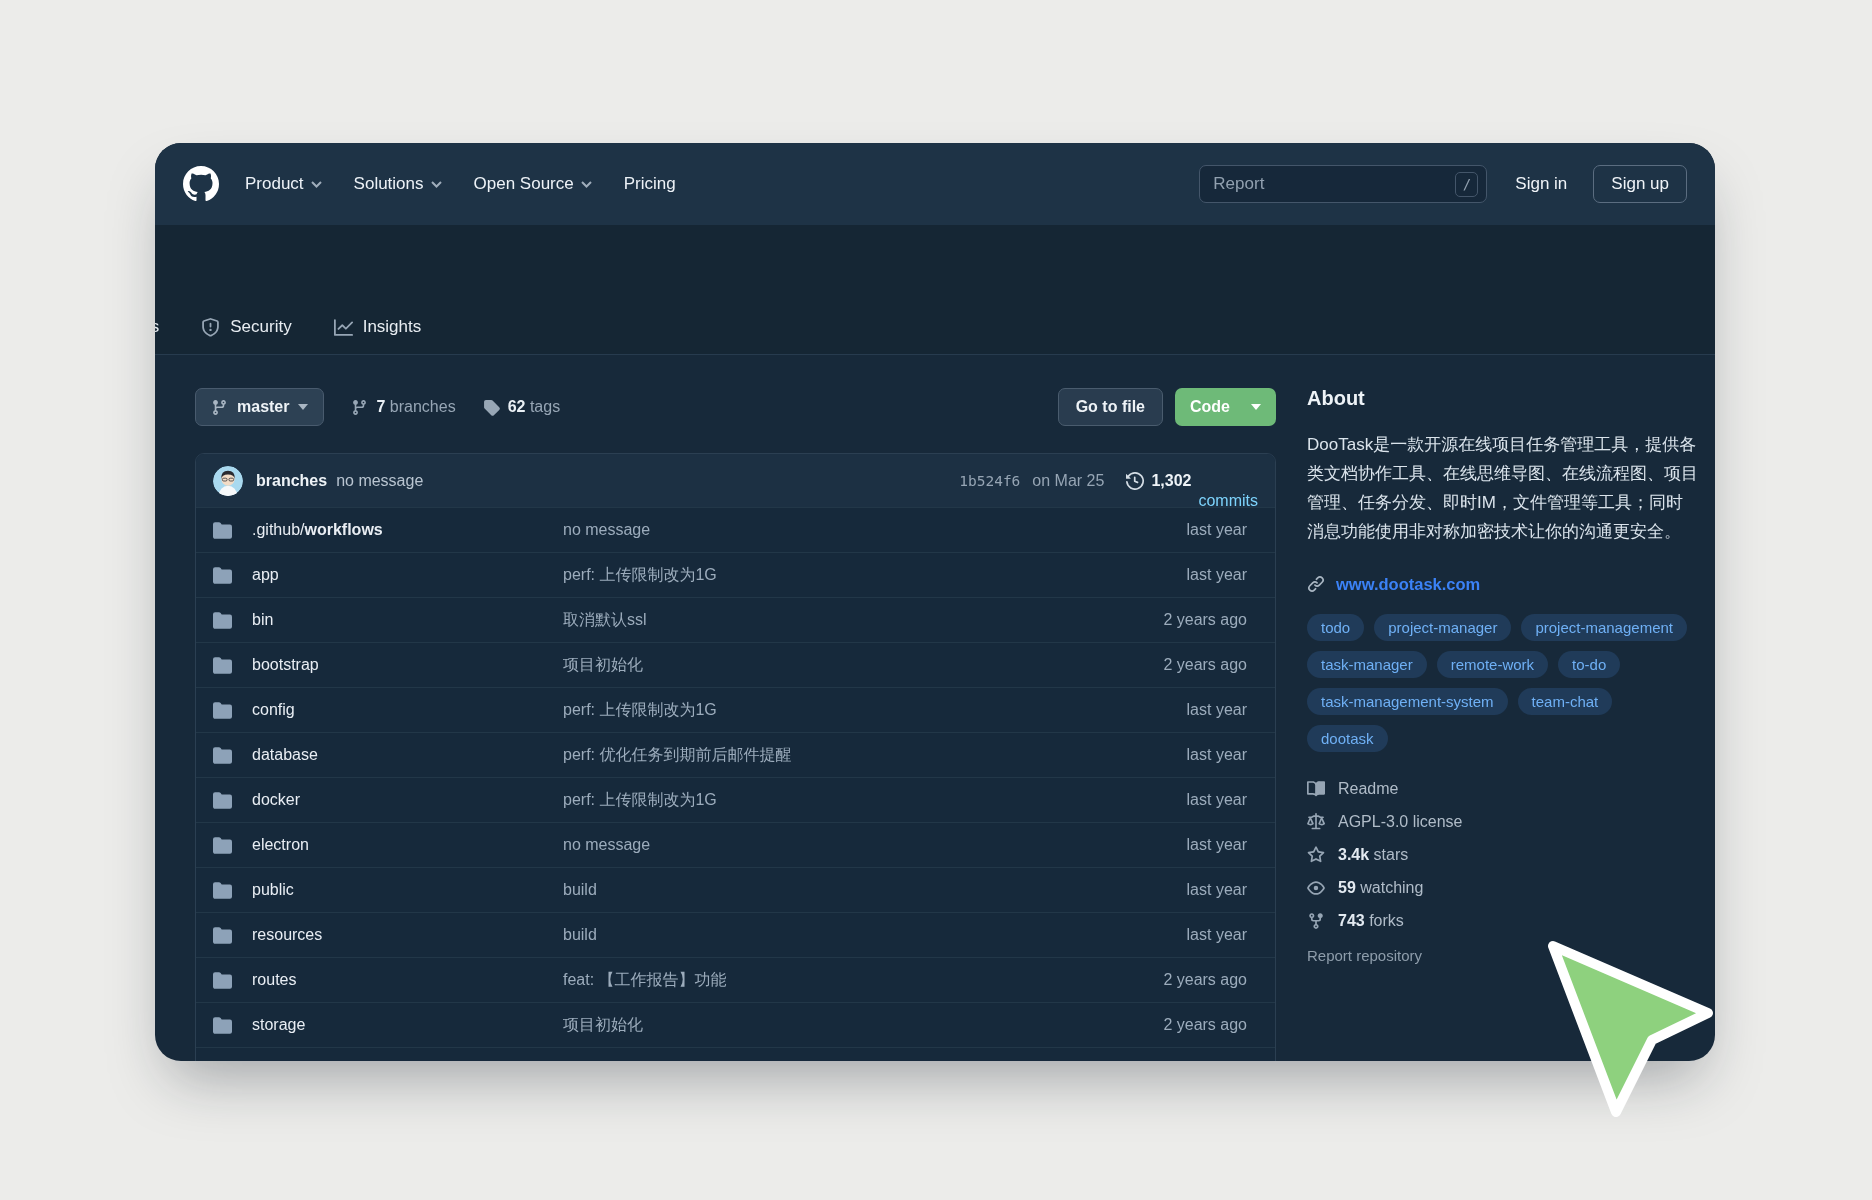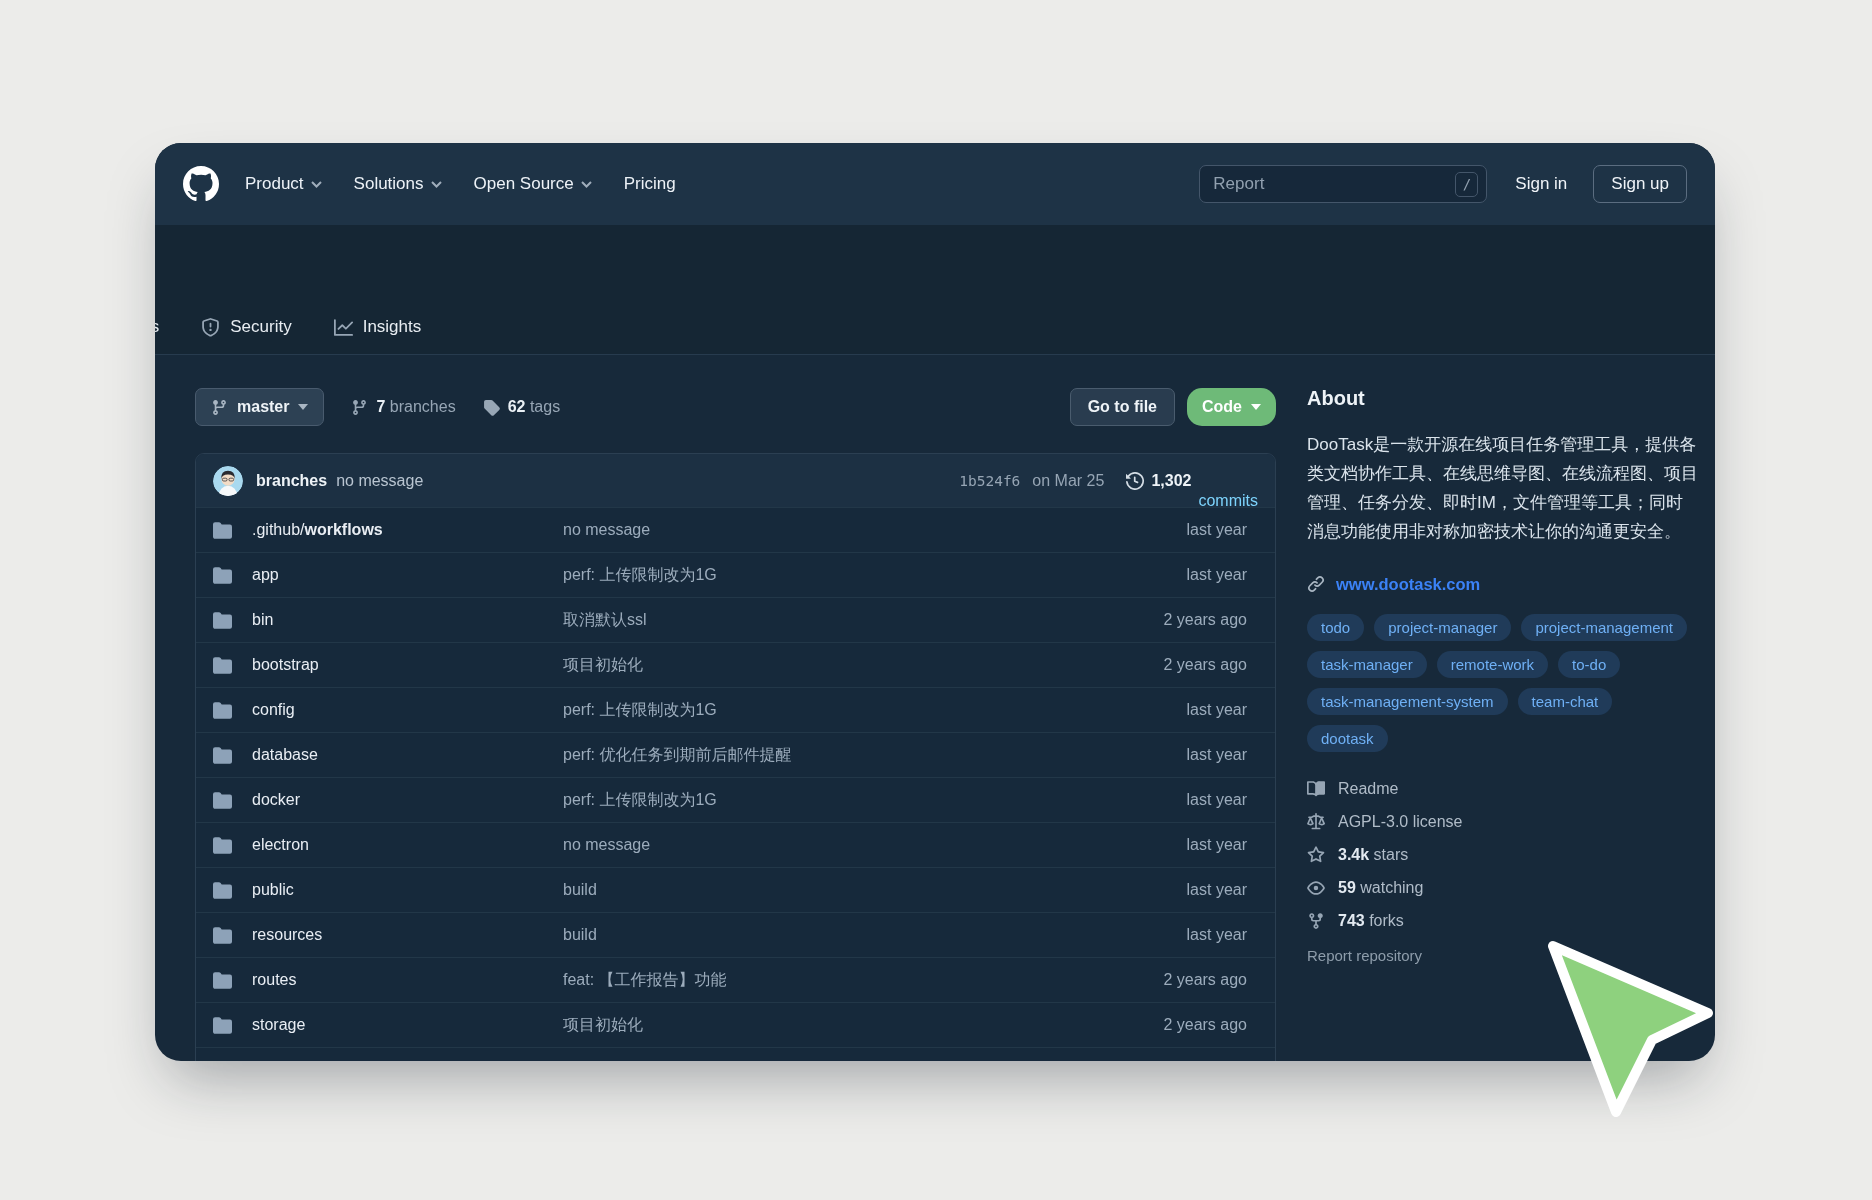--- a/index.html
+++ b/index.html
@@ -70,22 +70,22 @@
   .counter { display:flex; align-items:center; gap:8px; font-size:16px; color:#97a6b5; margin-left:27px; cursor:pointer; }
   .counter svg { width:17px; height:17px; fill:#97a6b5; display:block; }
   .counter b { color:#eaf0f5; font-weight:bold; }
   .toolbar-right { margin-left:auto; display:flex; align-items:center; gap:12px; }
   .goto-btn {
     height:38px; padding:0 17px; display:flex; align-items:center;
     background:#293c4f; border:1px solid #4a5c6e; border-radius:7px;
     font-size:16px; font-weight:bold; color:#eef3f7; cursor:pointer;
   }
   .code-btn {
-    height:38px; padding:0 15px; display:flex; align-items:center; gap:9px;
-    background:#6eba78; border:none; border-radius:15px;
+    height:38px; padding:0 15px; display:flex; align-items:center; gap:21px;
+    background:#6eba78; border:none; border-radius:7px;
     font-size:16px; font-weight:bold; color:#ffffff; cursor:pointer;
   }
   .code-btn .btn-caret { border-top-color:#ffffff; }
   
   .file-table {
     position:absolute; left:40px; top:98px; width:1081px;
     border:1px solid #2b3f52; border-radius:9px; background:#16293b; overflow:hidden;
   }
   .commit-bar {
     height:53px; background:#1c3043; display:flex; align-items:center; padding:0 17px;

